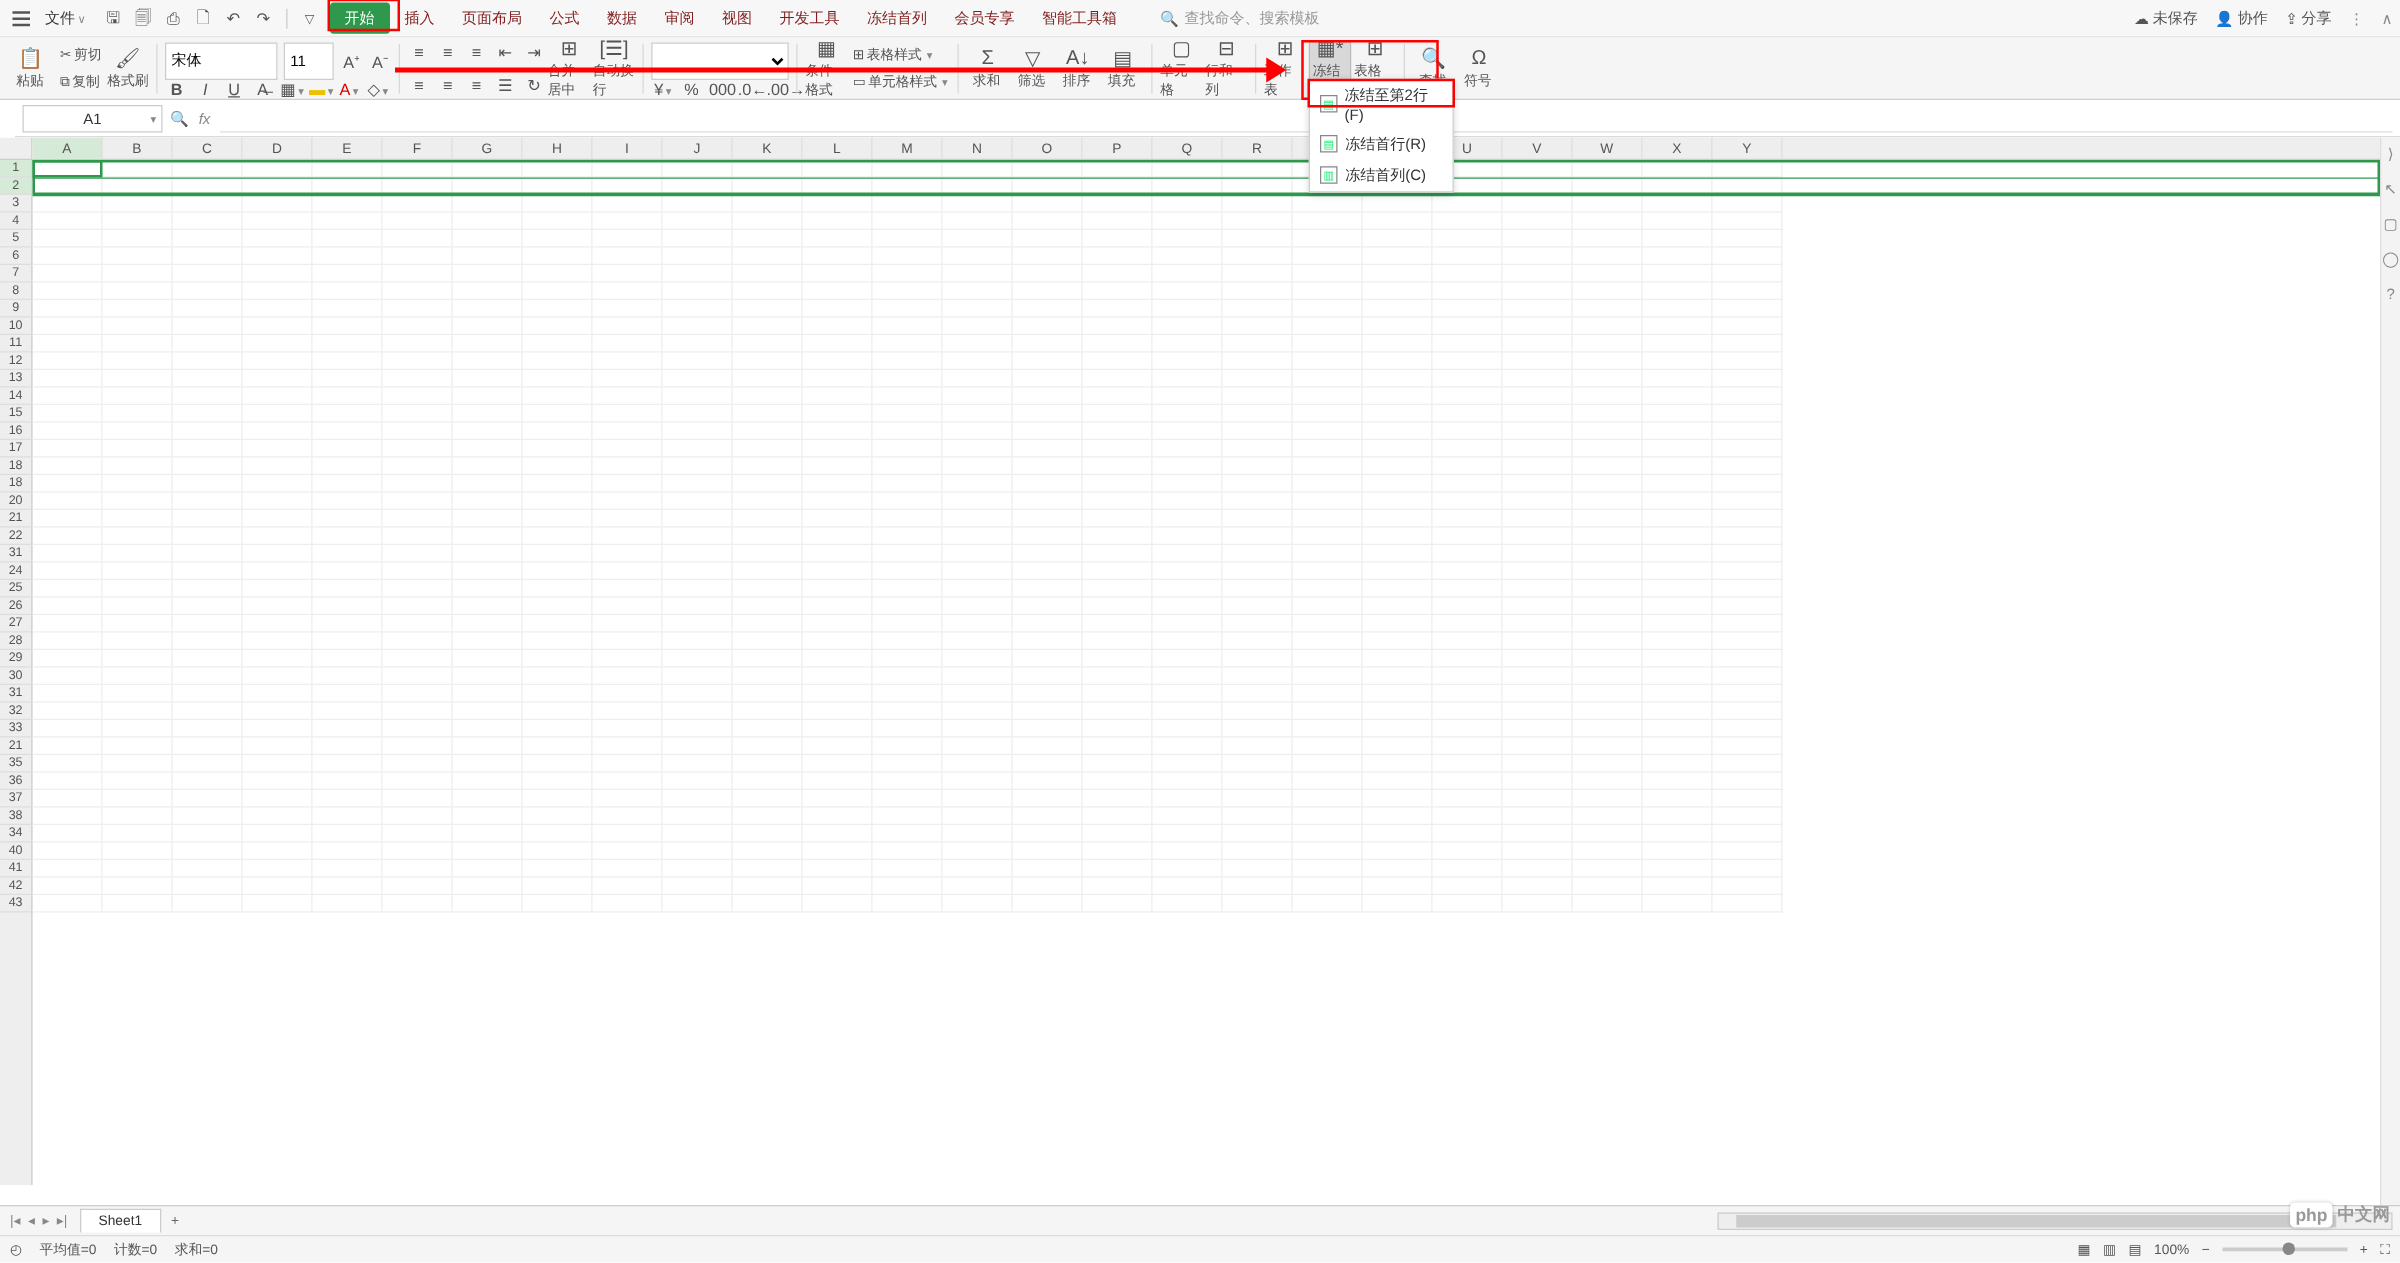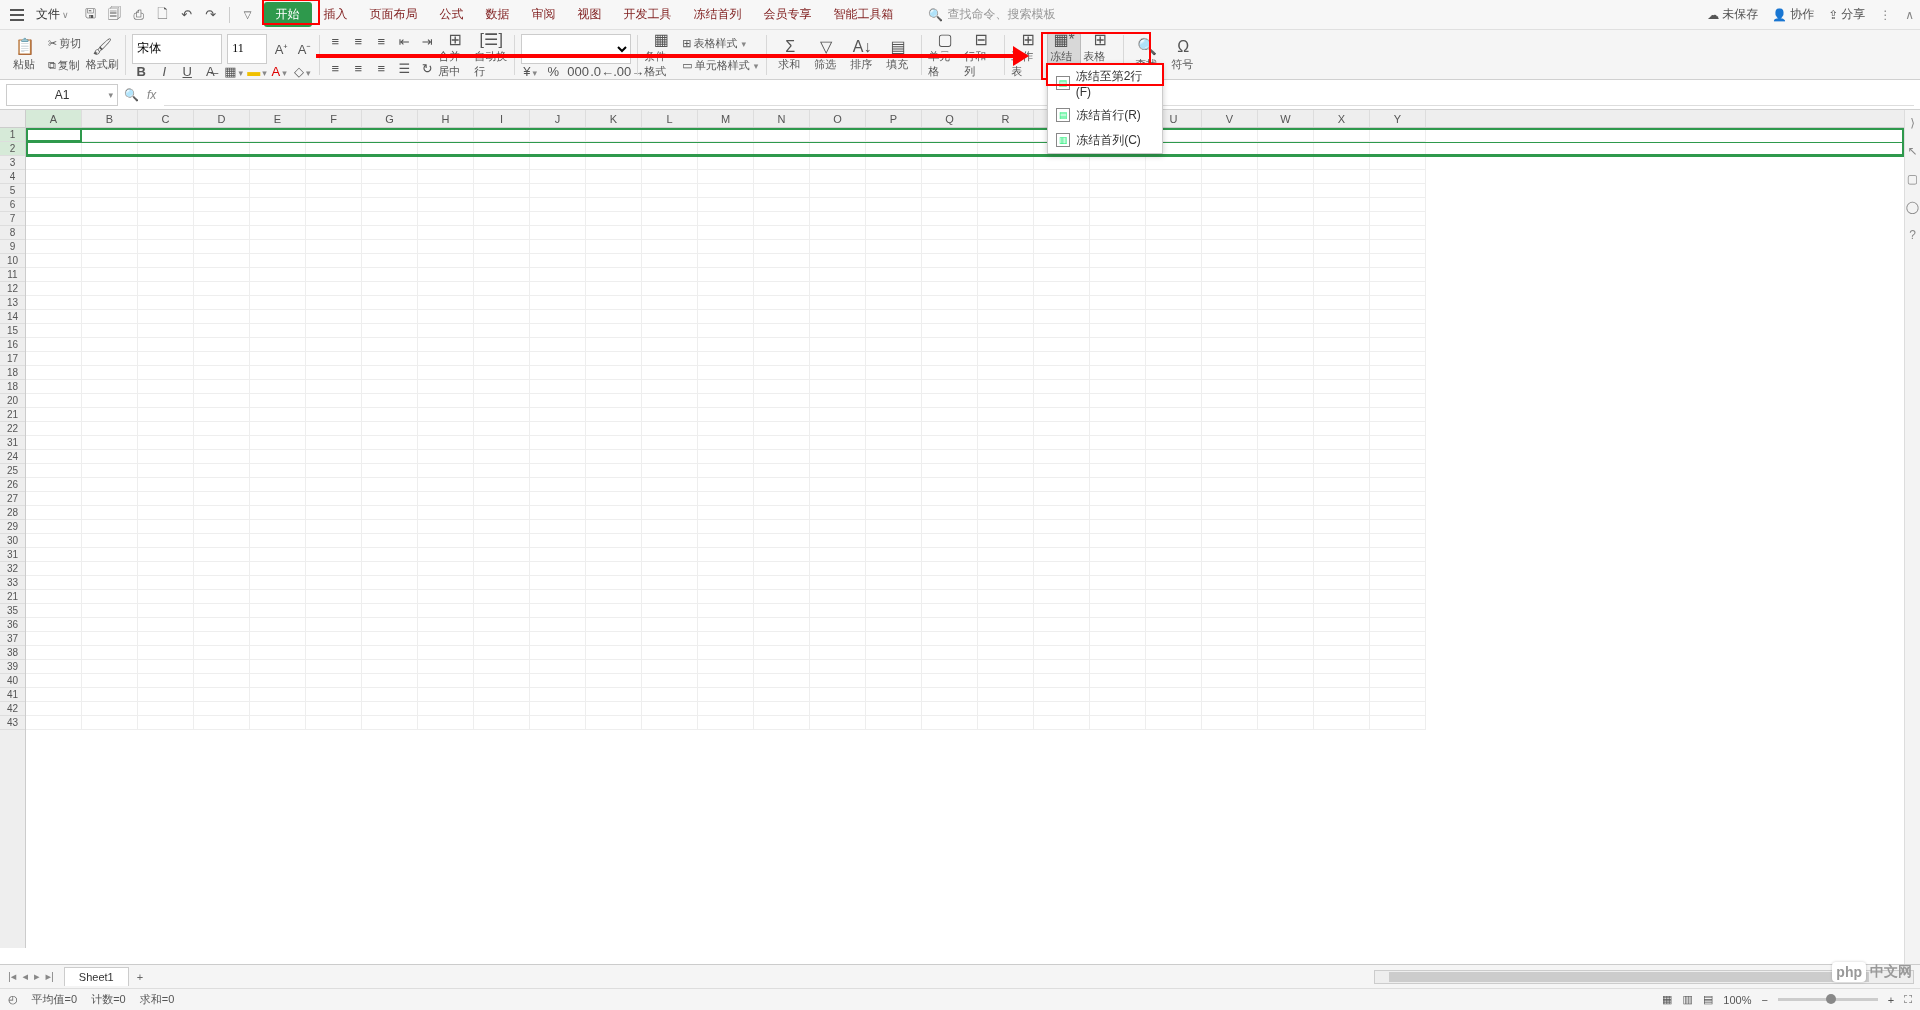--- a/index.html
+++ b/index.html
@@ -30,21 +30,21 @@
   
   .ribbon { height: 50px; display:flex; align-items:center; padding: 4px 6px; border-bottom:1px solid #d0d0d0; background:#f5f5f5; gap: 2px; position:relative;}
   .rgroup { display:flex; flex-direction:column; align-items:center; justify-content:center; height:44px; padding:0 2px;}
   .ribbon .sep { width:1px; height:40px; background:#d8d8d8; margin:0 4px;}
   .big-btn { display:flex; flex-direction:column; align-items:center; justify-content:center; width:34px; height:44px; font-size:11px; color:#555; gap:1px;}
   .big-btn .ic { width:18px; height:18px; display:flex; align-items:center; justify-content:center; font-size:16px;}
   .big-btn .lbl { font-size:11px; display:flex; align-items:center;}
   .big-btn .lbl::after { content:" "; }
   .small-btn { display:flex; align-items:center; gap:2px; font-size:11px; color:#555; height:20px; padding:0 2px;}
   .two-row { display:flex; flex-direction:column; justify-content:space-between; height:42px; }
-  .font-sel { height:20px; border:1px solid #ccc; background:#fff; font-size:12px; padding:14px 4px;font-family:Liberation Serif, serif; }
+  .font-sel { height:20px; border:1px solid #ccc; background:#fff; font-size:12px; padding:14px 4px; }
   .font-name { width:90px; }
   .font-size { width:40px; }
   .fmt-row { display:flex; gap:5px; align-items:center; }
   .fmt-row .b { width:18px; text-align:center; font-size:13px; color:#555;}
   .drop::after { content:"▾"; font-size:9px; color:#888; margin-left:2px;}
   
   .freeze-btn { background:#d8d8d8; border:1px solid #bbb; padding:3px 2px; border-radius:2px;}
   .ribbon-hl { position:absolute; border:2px solid #ff0000; pointer-events:none;}
   .ribbon-hl.b { top:2px; width:110px; height:48px;}
   
@@ -52,21 +52,21 @@
   .freeze-menu { position:absolute; top:30px; width:116px; background:#fff; border:1px solid #ccc; box-shadow:0 2px 6px rgba(0,0,0,.2); z-index:100;}
   .freeze-menu .mi { display:flex; align-items:center; gap:6px; padding:4px 8px; font-size:12px; cursor:pointer;}
   .freeze-menu .mic { width:14px; height:14px; border:1px solid #888; font-size:9px; display:flex; align-items:center; justify-content:center; color:#2e7;}
   .menu-hl { position:absolute; border:2px solid #ff0000; top:-1px; left:-2px; width:118px; height:23px; pointer-events:none;}
   
   
   .red-arrow { position:absolute; top:24px; left:0; height:4px; background:#ff0000; z-index:50;}
   .red-arrow::after { content:""; position:absolute; right:-16px; top:-8px; border:10px solid transparent; border-left:16px solid #ff0000;}
   
   
-  .formula-bar { height:30px; display:flex; align-items:center; border-bottom:1px solid #d0d0d0; padding:2px 6px; gap:6px; background:#fff;}
+  .formula-bar { height:30px; display:flex; align-items:center; border-bottom:1px solid #d0d0d0; padding:2px 6px; gap:6px; background:#fff;margin-left:12px;}
   .name-box { width:112px; height:22px; border:1px solid #ccc; display:flex; align-items:center; justify-content:center; font-size:12px; position:relative;}
   .name-box::after{ content:"▾"; position:absolute; right:4px; font-size:9px; color:#888;}
   .fx-area { display:flex; align-items:center; gap:8px; flex:1;}
   .fx-area .mag { color:#888;}
   .fx-lbl { font-style:italic; color:#888;}
   .fx-input { flex:1; height:22px; border:1px solid #ddd; border-left:none; border-right:none; border-top:none; }
   
   
   .grid-wrap { position:relative; height:calc(100vh - 30px - 50px - 30px - 24px - 22px); overflow:hidden; background:#fff;}
   .corner { position:absolute; top:0; left:0; width:26px; height:18px; background:#eee; border-right:1px solid #ccc; border-bottom:1px solid #ccc;}
@@ -409,21 +409,21 @@
       <div class="r">29</div>
       <div class="r">30</div>
       <div class="r">31</div>
       <div class="r">32</div>
       <div class="r">33</div>
       <div class="r">21</div>
       <div class="r">35</div>
       <div class="r">36</div>
       <div class="r">37</div>
       <div class="r">38</div>
-      <div class="r">39</div>
+      <div class="r">34</div>
       <div class="r">40</div>
       <div class="r">41</div>
       <div class="r">42</div>
       <div class="r">43</div>
     </div>
   <div class="cells" id="cells">
     <div class="green-bottom-line" style="top:14px;"></div>
     <div class="green-bottom-line" style="top:28px;"></div>
   <div class="row">
         <div class="cell"></div>

